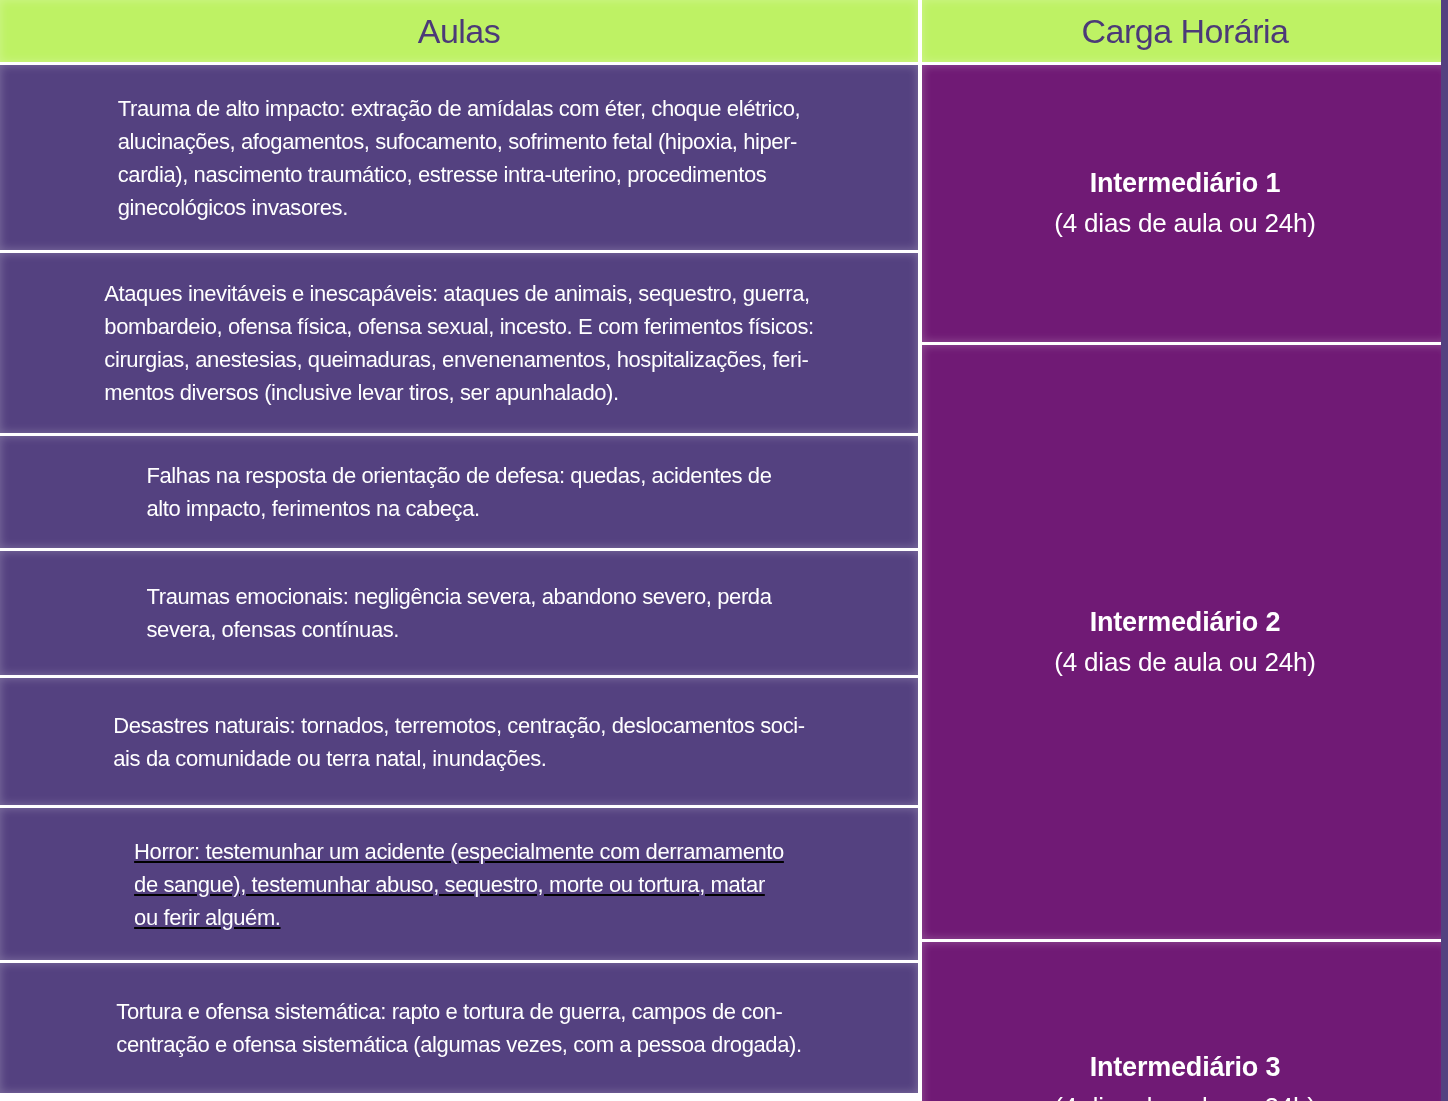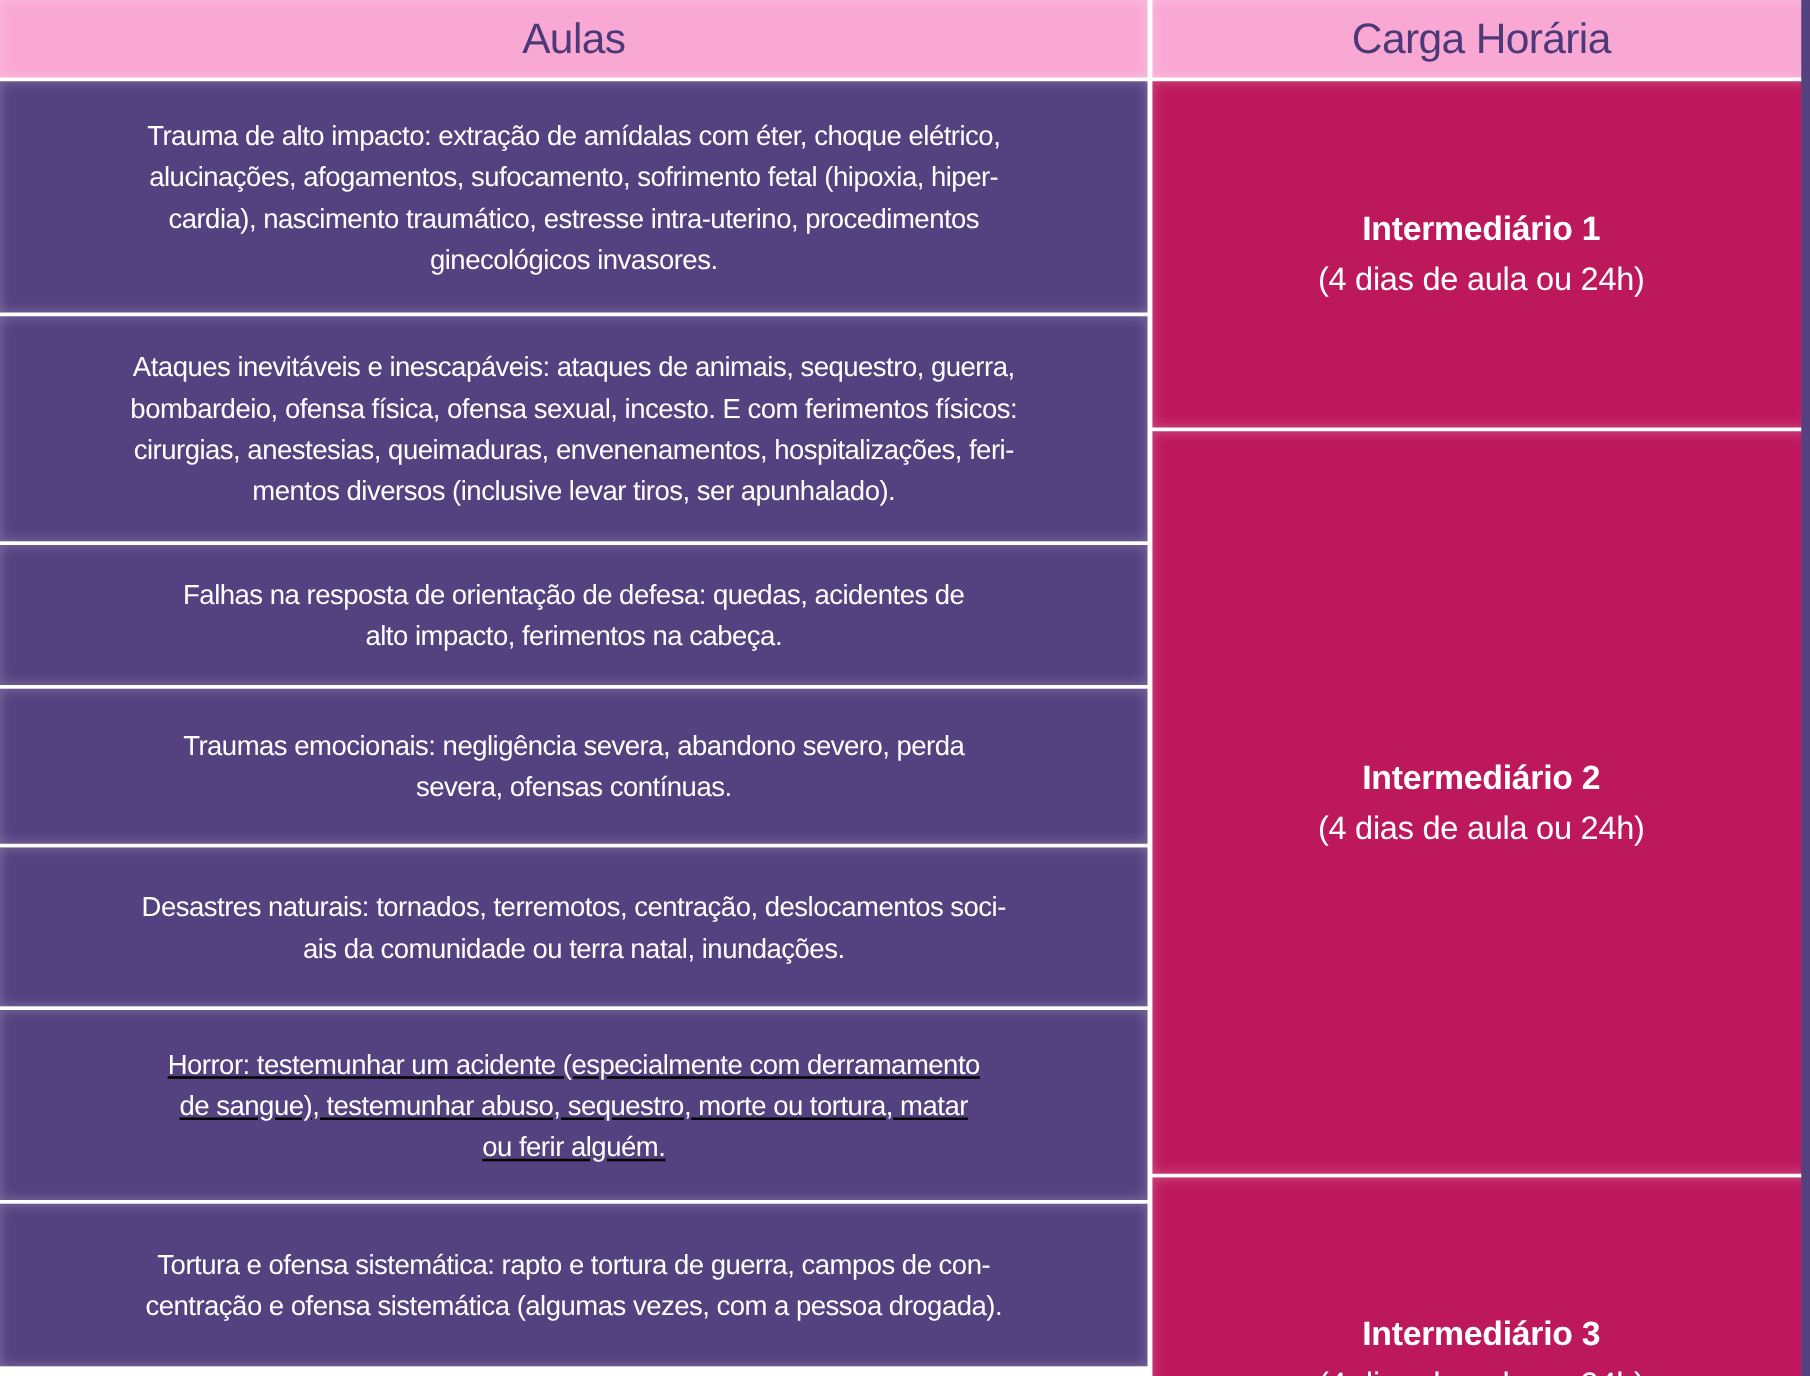--- a/index.html
+++ b/index.html
@@ -28,50 +28,49 @@
   .cell {
     display: flex;
     flex-direction: column;
     align-items: center;
     justify-content: center;
     box-shadow: inset 0 0 9px 1px rgba(255,255,255,0.22);
   }
 
   .header-cell {
     height: 62px;
-    background: #f9a8d4;
+    background: #bef264;
     flex: none;
   }
   .header-label {
     color: #4c3a78;
     font-size: 34px;
     letter-spacing: -0.5px;
   }
 
   .aulas-cell { background: #544180; flex: none; }
-  .carga-cell { background: #be185d; flex: none; }
+  .carga-cell { background: #701a75; flex: none; }
 
   .r1 { height: 185px; }
   .r2 { height: 180px; }
   .r3 { height: 112px; }
   .r4 { height: 124px; }
   .r5 { height: 127px; }
   .r6 { height: 152px; text-decoration: underline; }
   .r7 { height: 130px; }
 
   .c1 { height: 277px; }
   .c2 { height: 594px; }
   .c3 { height: 291px; }
 
   .cell-text {
     color: #ffffff;
     font-size: 22px;
     line-height: 33px;
     letter-spacing: -0.4px;
-    text-align: center;
     white-space: pre-line;
     padding: 0 18px;
   }
 
   .carga-title {
     color: #ffffff;
     font-size: 27px;
     font-weight: bold;
     text-align: center;
     letter-spacing: -0.2px;

